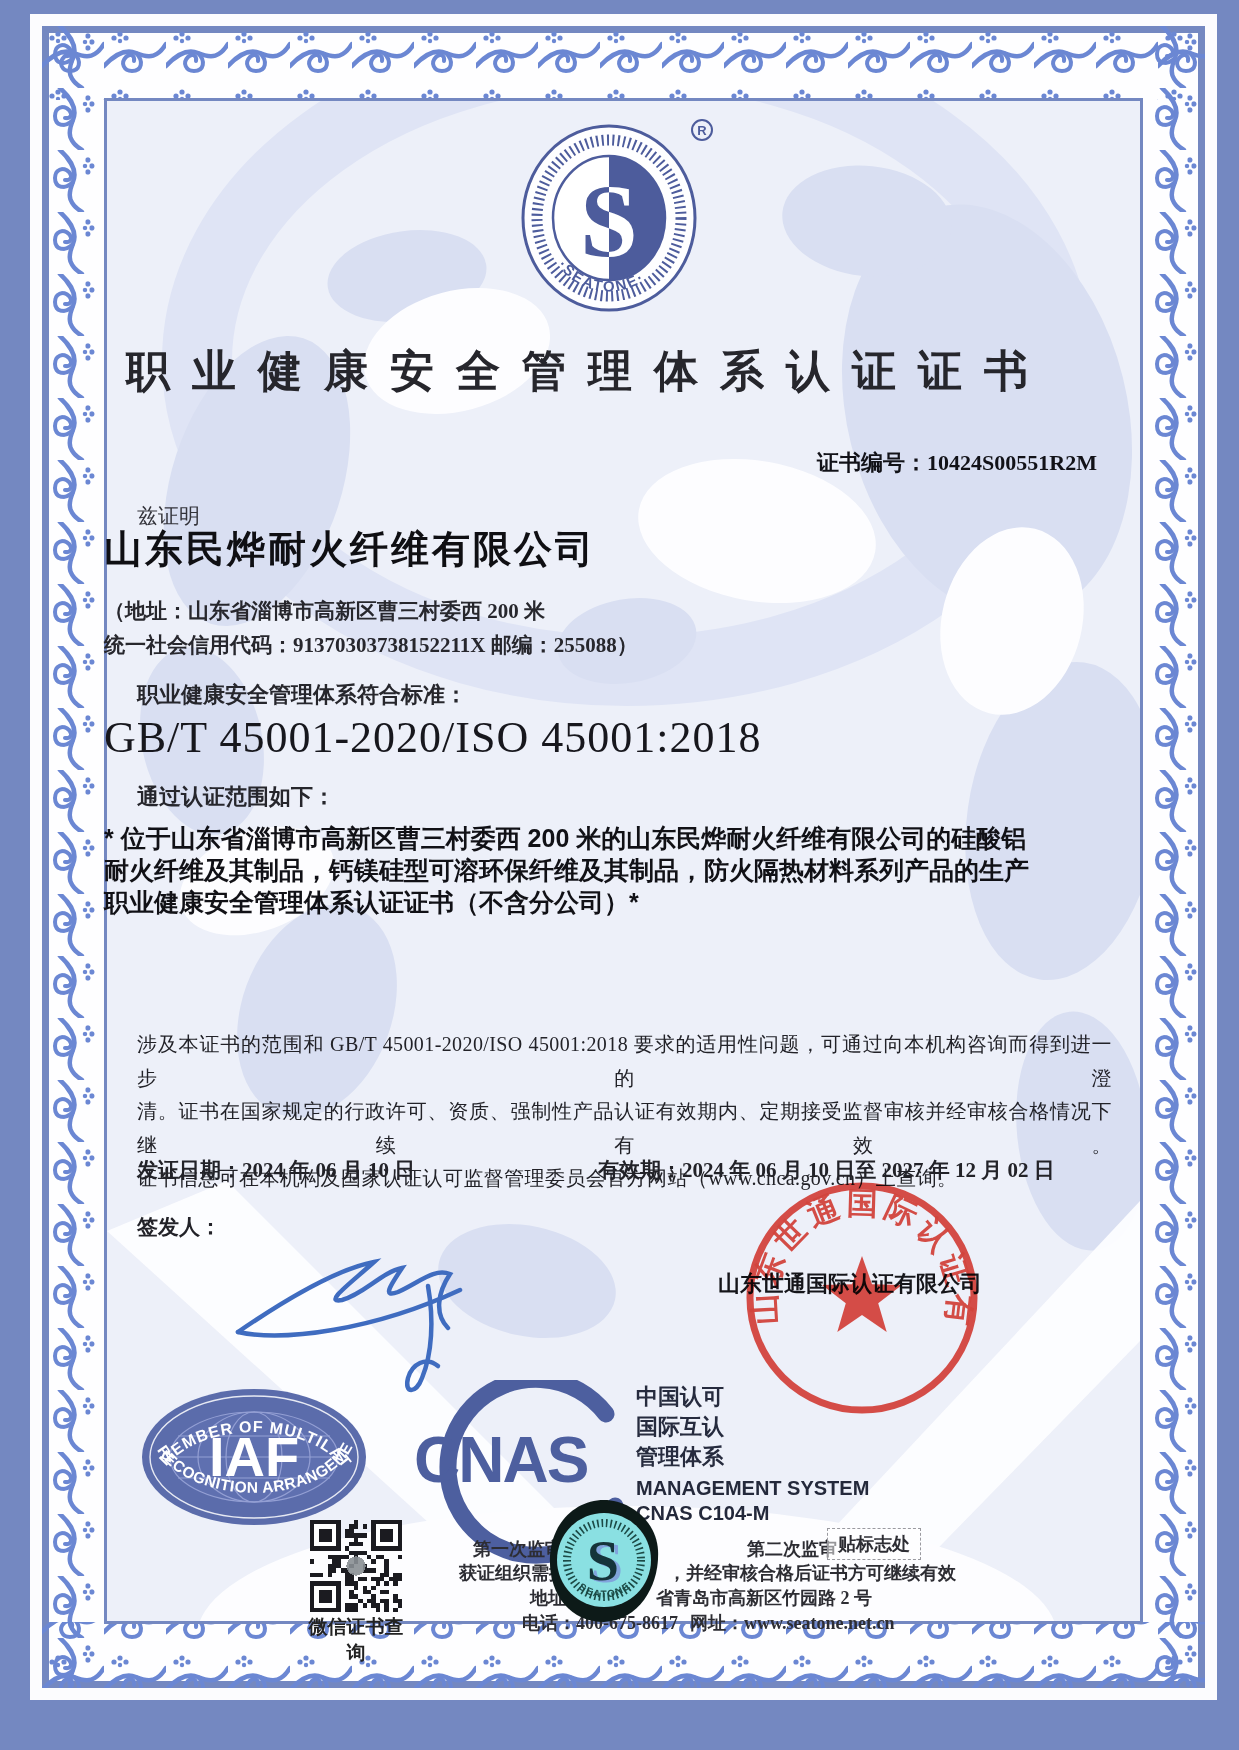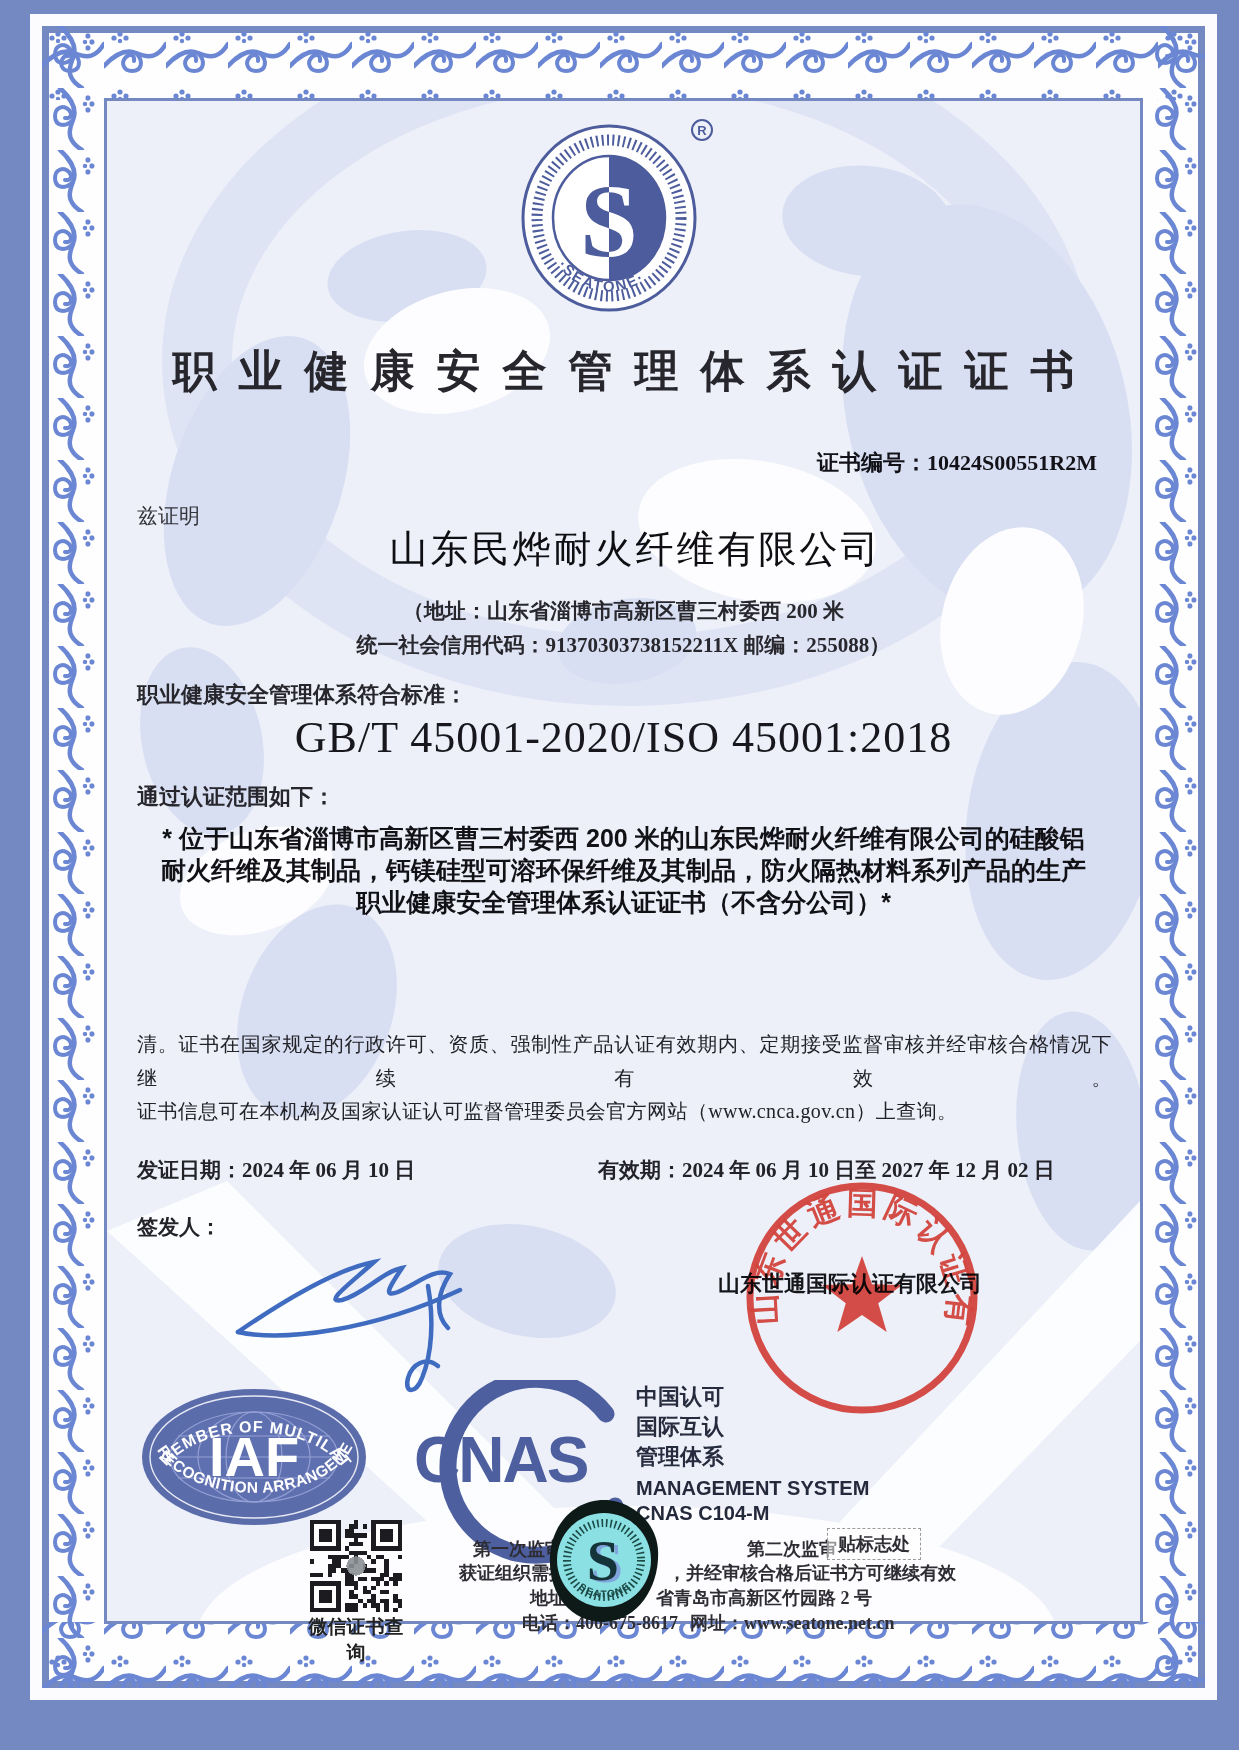--- a/index.html
+++ b/index.html
@@ -7,26 +7,26 @@
         font-family:"Liberation Serif", serif;-webkit-font-smoothing:antialiased;}
   
   .b-outer{position:absolute;inset:0;background:#7488c1;z-index:0;}
   .b-white1{position:absolute;top:14px;left:30px;right:22px;bottom:50px;background:#fcfcfe;z-index:1;}
   .b-line1{position:absolute;top:26px;left:42px;right:34px;bottom:62px;border:7px solid #7488c1;background:#fefeff;z-index:2;}
   .scrollband{position:absolute;top:26px;left:42px;right:34px;bottom:62px;z-index:3;}
   .content{position:absolute;top:98px;left:104px;right:96px;bottom:126px;border:3px solid #7488c1;background:#edf0f9;z-index:4;overflow:hidden;}
   .wm{position:absolute;top:101px;left:107px;width:1033px;height:1520px;z-index:5;pointer-events:none;}
   .layer{position:absolute;inset:0;z-index:6;}
   .abs{position:absolute;}
-  .ctr{left:104px;right:96px;text-align:center;}
+  .ctr{left:104px;right:96px;}
   
   .title{font-size:44px;font-weight:bold;color:#26262c;letter-spacing:22px;padding-left:22px;}
   .certno{font-size:22px;font-weight:bold;color:#121218;}
   .small-serif{font-size:21px;color:#33333a;}
-  .company{font-family:"Liberation Sans",sans-serif;font-size:38px;font-weight:normal;color:#0f0f13;letter-spacing:3px;margin-left:24px;}
+  .company{font-family:"Liberation Sans",sans-serif;font-size:38px;font-weight:bold;color:#0f0f13;letter-spacing:3px;}
   .addr{font-size:21px;font-weight:bold;color:#27272d;}
   .label{font-size:22px;font-weight:bold;color:#26262c;}
   .standard{font-family:Liberation Serif, serif;font-size:44px;color:#17171d;letter-spacing:1px;}
   .scope{font-family:"Liberation Sans",sans-serif;font-size:25px;font-weight:bold;color:#111116;line-height:32px;}
   .fine{font-size:20px;color:#222228;line-height:33.5px;width:975px;letter-spacing:0.4px;}
   .just{text-align:justify;text-align-last:justify;}
   .daterow{font-size:21px;font-weight:bold;color:#222228;}
   .issuer{font-size:22px;font-weight:bold;color:#15151a;z-index:7;}
   .stampwrap{z-index:8;mix-blend-mode:multiply;opacity:.93;}
   .sealwrap{z-index:9;}
@@ -141,20 +141,21 @@
     <div class="abs ctr standard" style="top:712px;">GB/T 45001-2020/ISO 45001:2018</div>
 
     <div class="abs label" style="left:137px;top:782px;">通过认证范围如下：</div>
     <div class="abs ctr" style="top:822px;">
       <div class="scope">* 位于山东省淄博市高新区曹三村委西 200 米的山东民烨耐火纤维有限公司的硅酸铝</div>
       <div class="scope">耐火纤维及其制品，钙镁硅型可溶环保纤维及其制品，防火隔热材料系列产品的生产</div>
       <div class="scope">职业健康安全管理体系认证证书（不含分公司）*</div>
     </div>
 
     <div class="abs" style="left:137px;top:1028px;">
+      <div class="fine just">涉及本证书的范围和 GB/T 45001-2020/ISO 45001:2018 要求的适用性问题，可通过向本机构咨询而得到进一步的澄</div>
       <div class="fine just">清。证书在国家规定的行政许可、资质、强制性产品认证有效期内、定期接受监督审核并经审核合格情况下继续有效。</div>
       <div class="fine">证书信息可在本机构及国家认证认可监督管理委员会官方网站（www.cnca.gov.cn）上查询。</div>
     </div>
 
     <div class="abs daterow" style="left:137px;top:1156px;">发证日期：2024 年 06 月 10 日</div>
     <div class="abs daterow" style="left:598px;top:1156px;">有效期：2024 年 06 月 10 日至 2027 年 12 月 02 日</div>
 
     <div class="abs daterow" style="left:137px;top:1213px;">签发人：</div>
     <svg class="abs" style="left:222px;top:1228px;" width="300" height="175" viewBox="0 0 300 175" xmlns="http://www.w3.org/2000/svg">
       <g fill="none" stroke="#3f6cc0" stroke-width="4.5" stroke-linecap="round">

